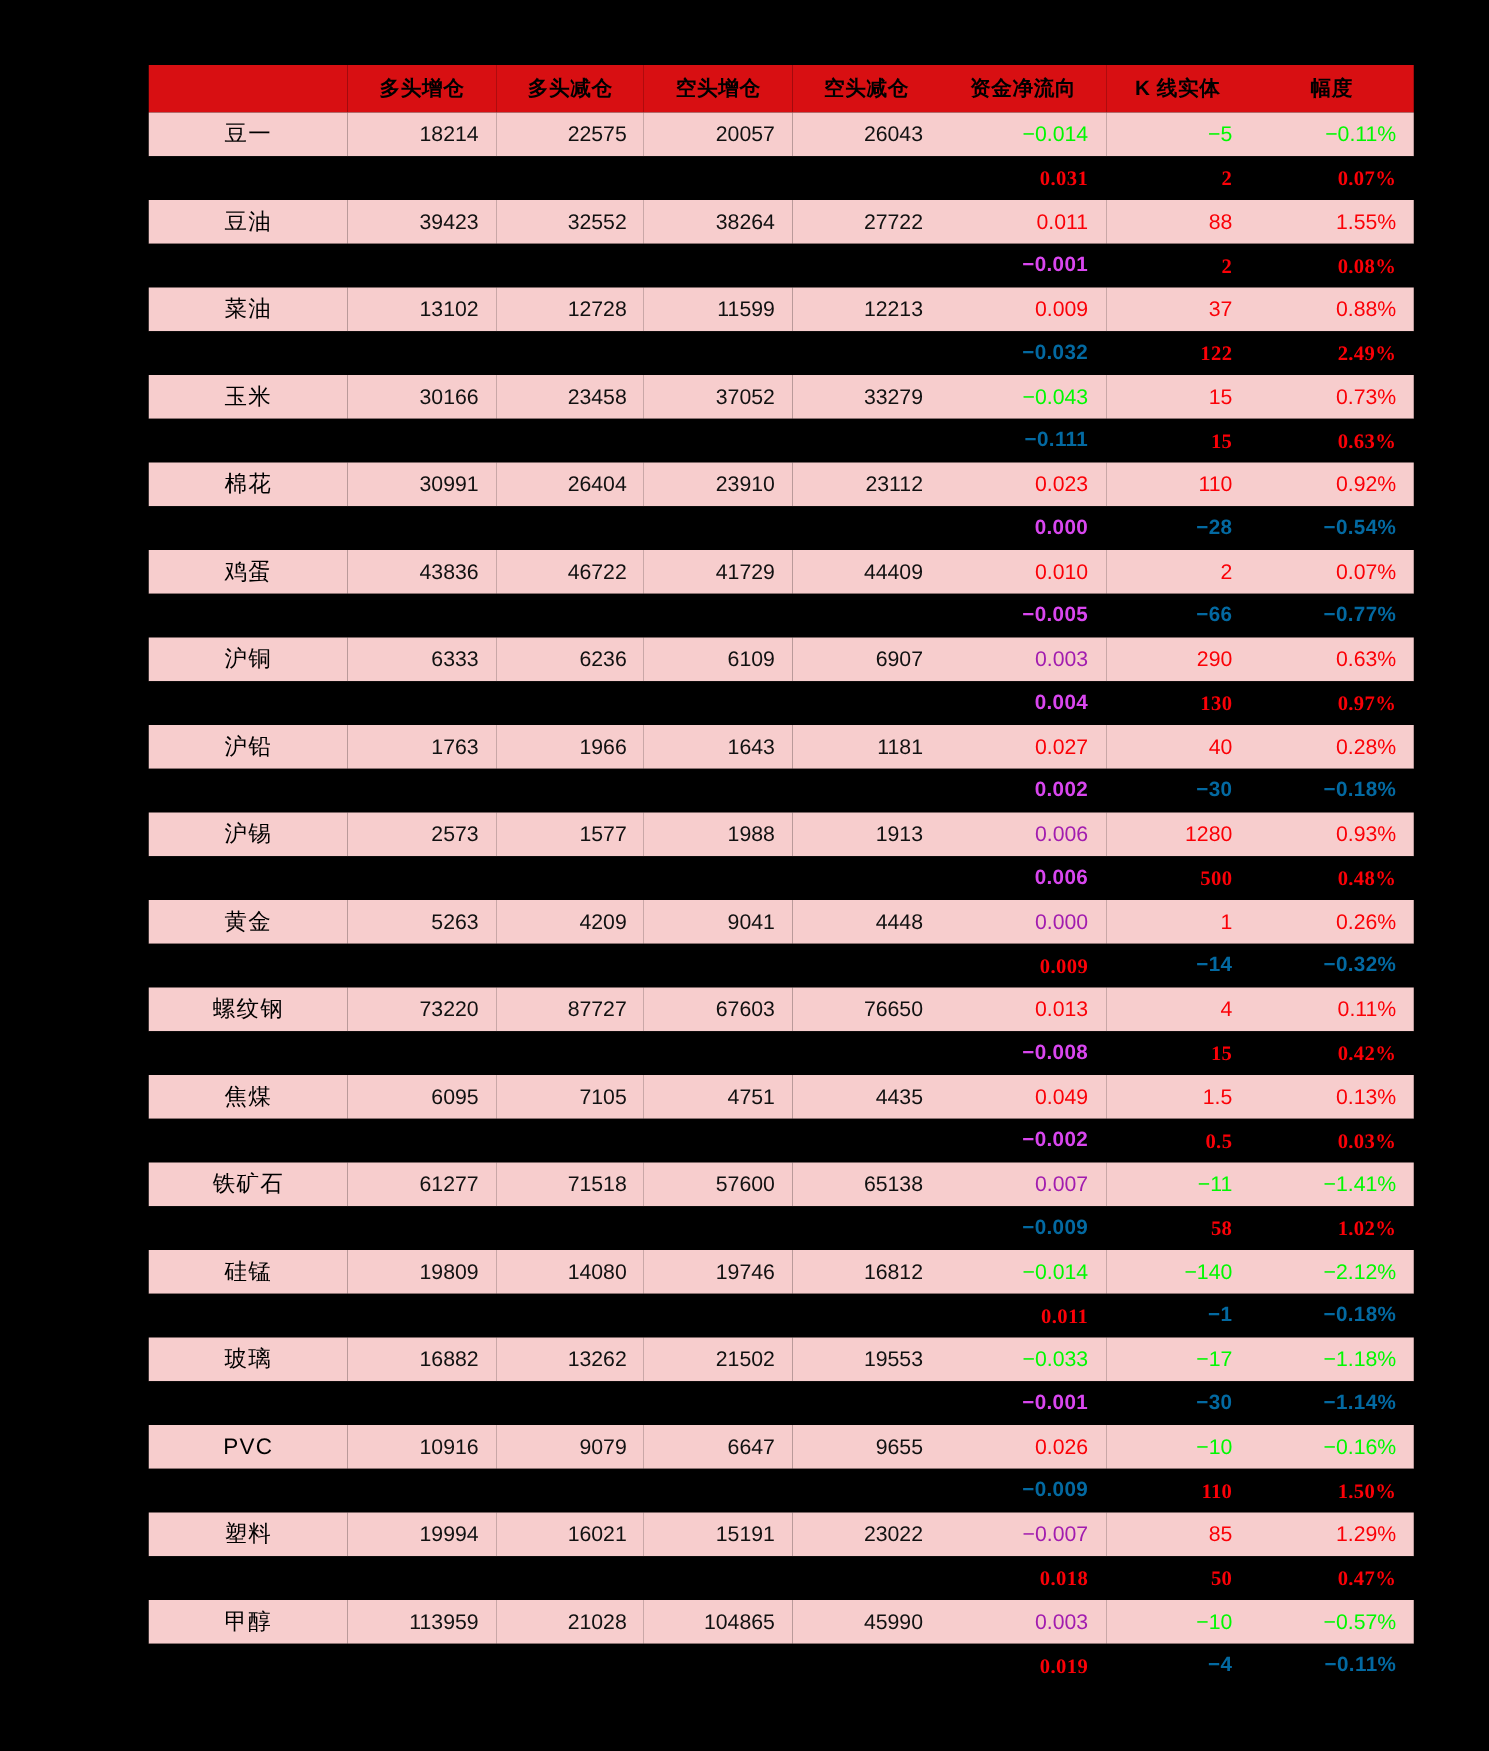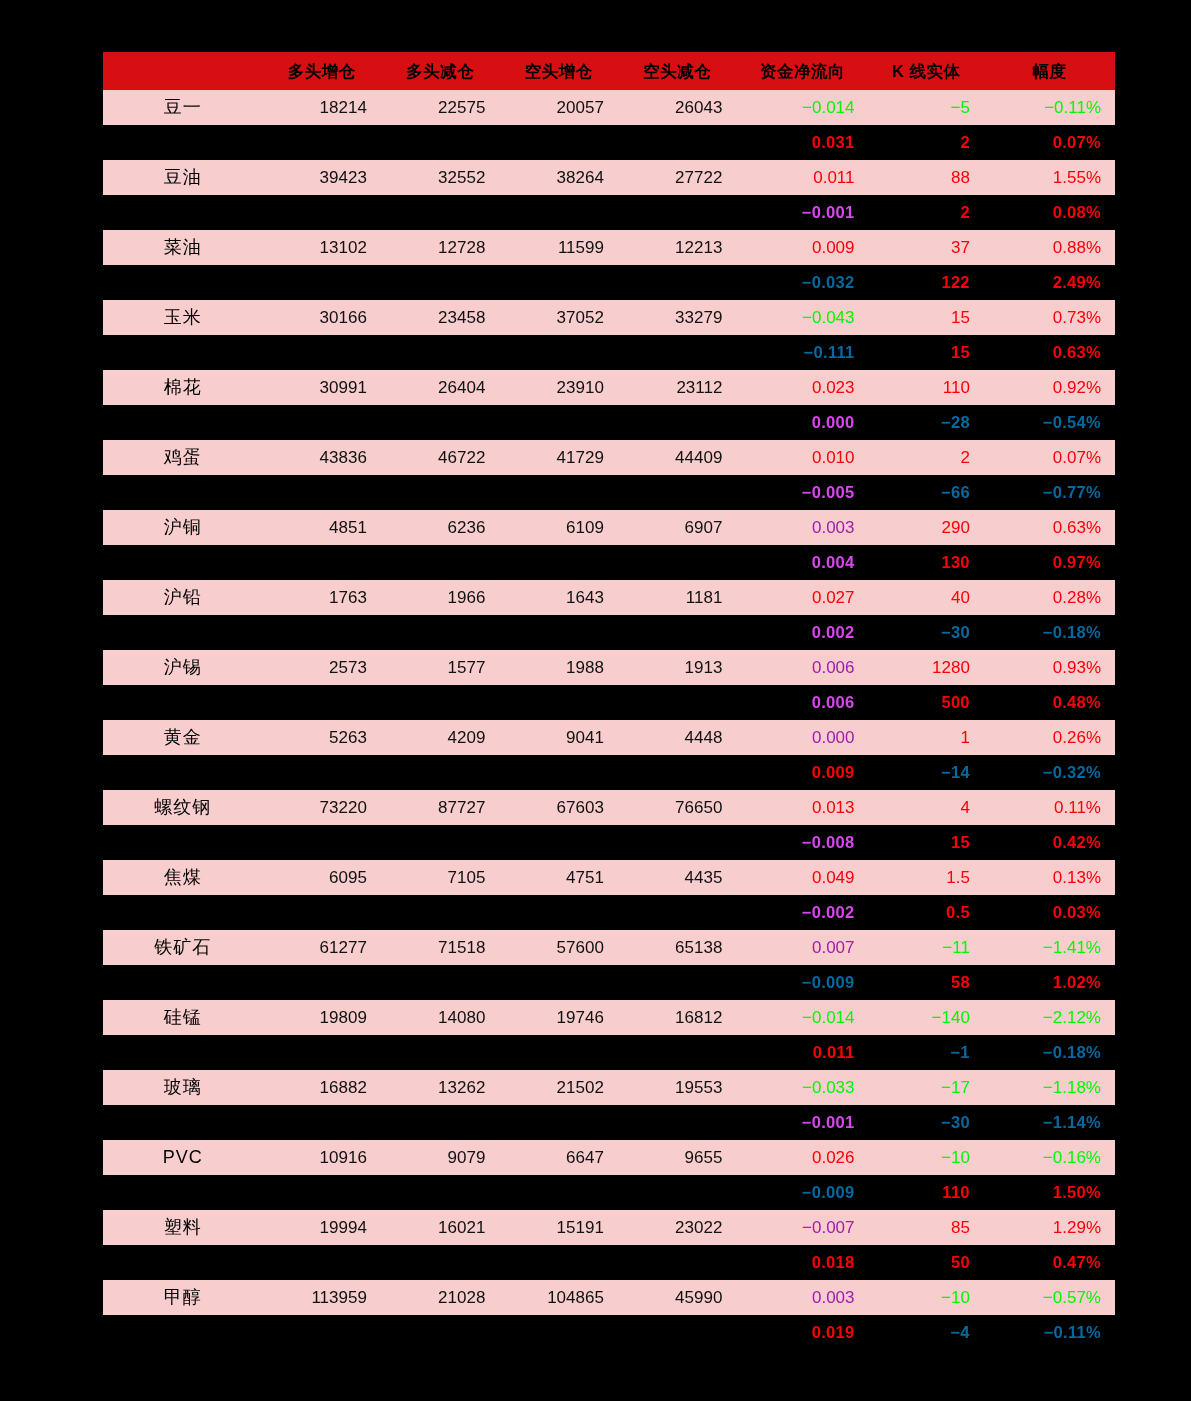--- a/index.html
+++ b/index.html
@@ -4,21 +4,21 @@
 <title>期货持仓数据表</title>
 <style>
   html,body{margin:0;padding:0;background:#000;}
   body{
     width:1191px;height:1401px;
     font-family:"Liberation Sans","DejaVu Sans",sans-serif;
     -webkit-font-smoothing:antialiased;
   }
   #sheet{
     position:absolute;
-    left:103px; top:52px;
+    left:119px; top:52px;
     width:1012px;
   }
   table{
     border-collapse:collapse;
     width:1012px;
     table-layout:fixed;
   }
   col.c-name{width:152px;}
   col.c-num {width:113px;}
   col.c-flow{width:126px;}
@@ -59,21 +59,21 @@
     font-size:18px;
     letter-spacing:1px;
   }
   tbody tr.r-dark td{ font-weight:bold; font-size:16.5px; letter-spacing:.3px;}
   tbody tr.r-pink td{ font-weight:normal; }
 
   .v-red  {color:#fb0007;}
   .v-green{color:#00f900;}
   .v-navy {color:#a21caf;}
   .v-black{color:#111111;}
-  tbody tr.r-dark .v-red  {color:#fb0007;}
+  tbody tr.r-dark .v-red  {color:#fb0007;font-family:Liberation Serif, serif;}
   tbody tr.r-dark .v-green{color:#0369a1;}
   tbody tr.r-dark .v-navy {color:#d946ef;}
 </style>
 </head>
 <body>
 
 <div id="sheet">
   <table>
     <colgroup>
       <col class="c-name">
@@ -213,21 +213,21 @@
           <td class="v-black"></td>
           <td class="v-black"></td>
           <td class="v-black"></td>
           <td class="v-black"></td>
           <td class="v-navy">−0.005</td>
           <td class="v-green">−66</td>
           <td class="v-green">−0.77%</td>
         </tr>
         <tr class="r-pink">
           <td class="name">沪铜</td>
-          <td class="v-black">4851</td>
+          <td class="v-black">6333</td>
           <td class="v-black">6236</td>
           <td class="v-black">6109</td>
           <td class="v-black">6907</td>
           <td class="v-navy">0.003</td>
           <td class="v-red">290</td>
           <td class="v-red">0.63%</td>
         </tr>
         <tr class="r-dark">
           <td class="name"></td>
           <td class="v-black"></td>

